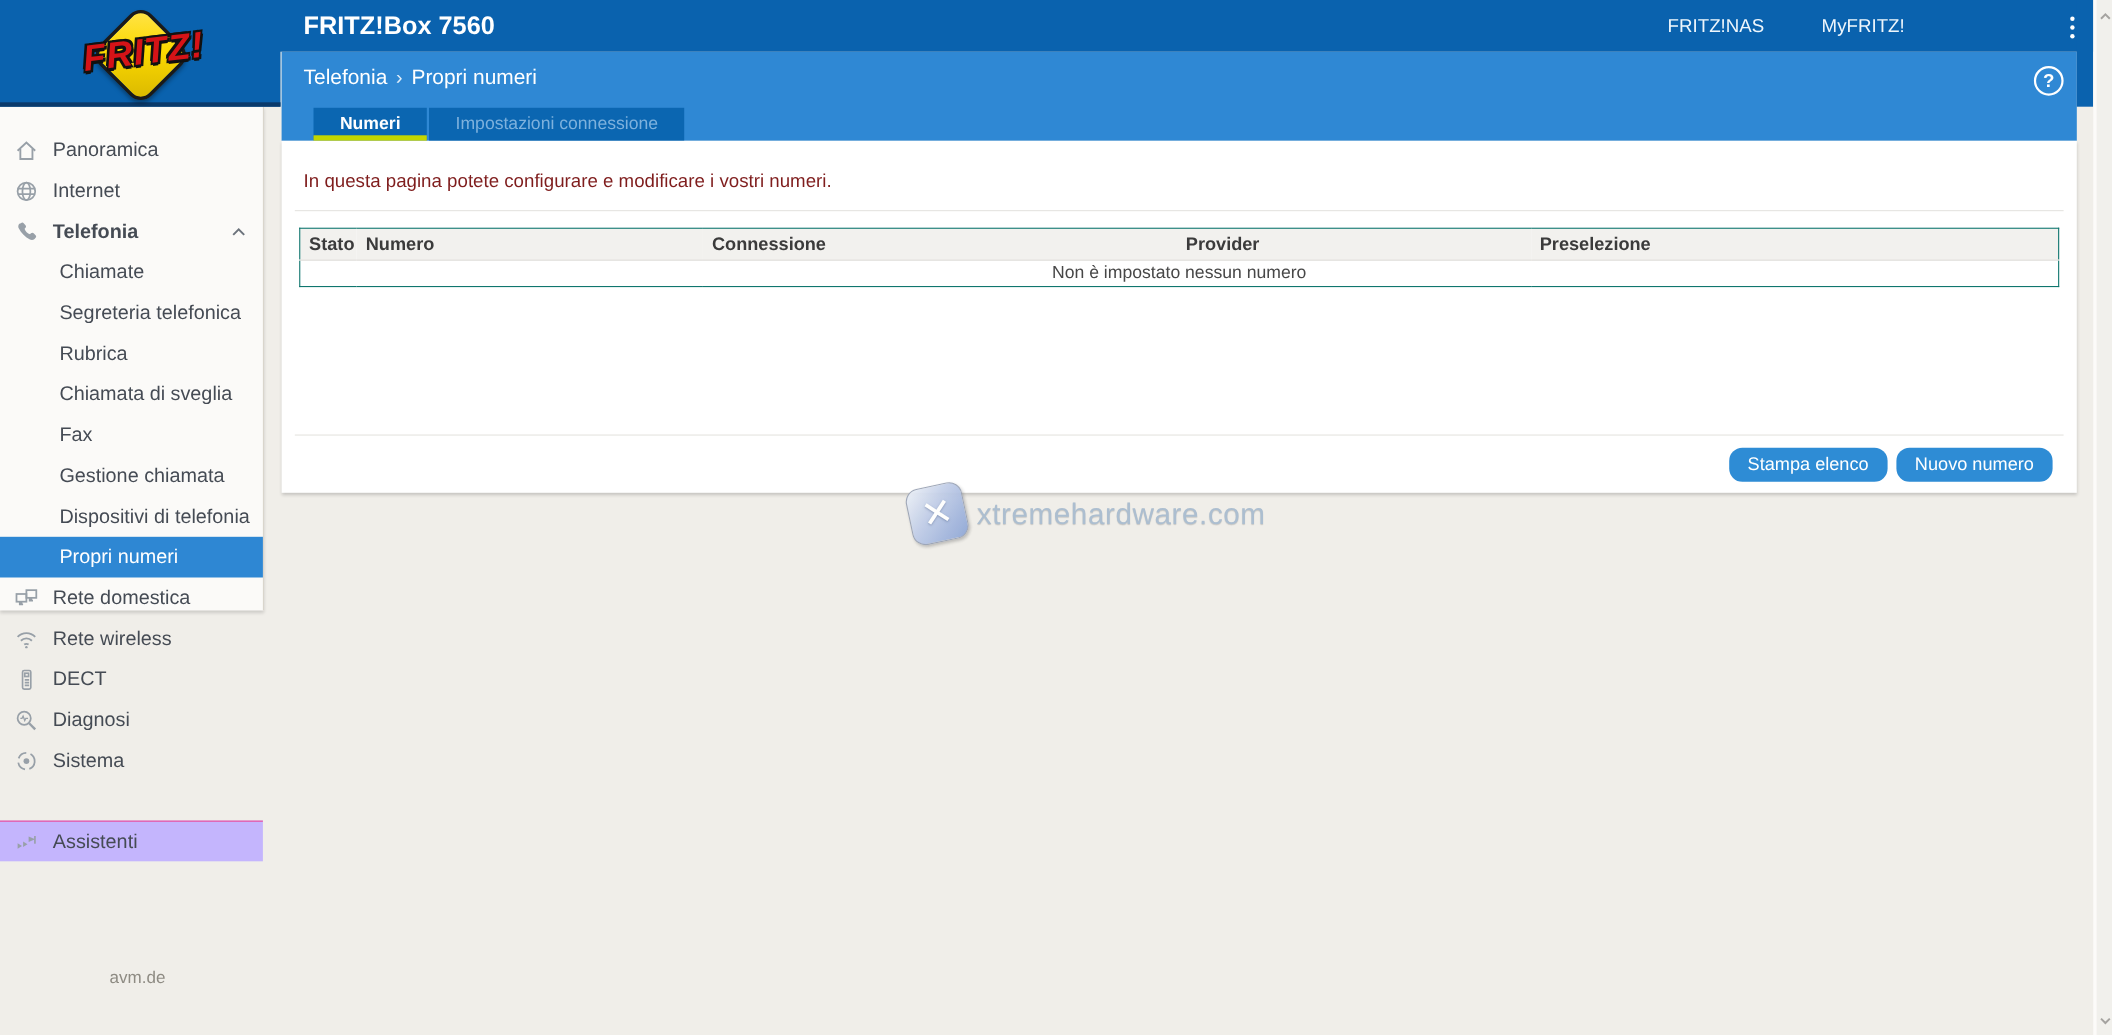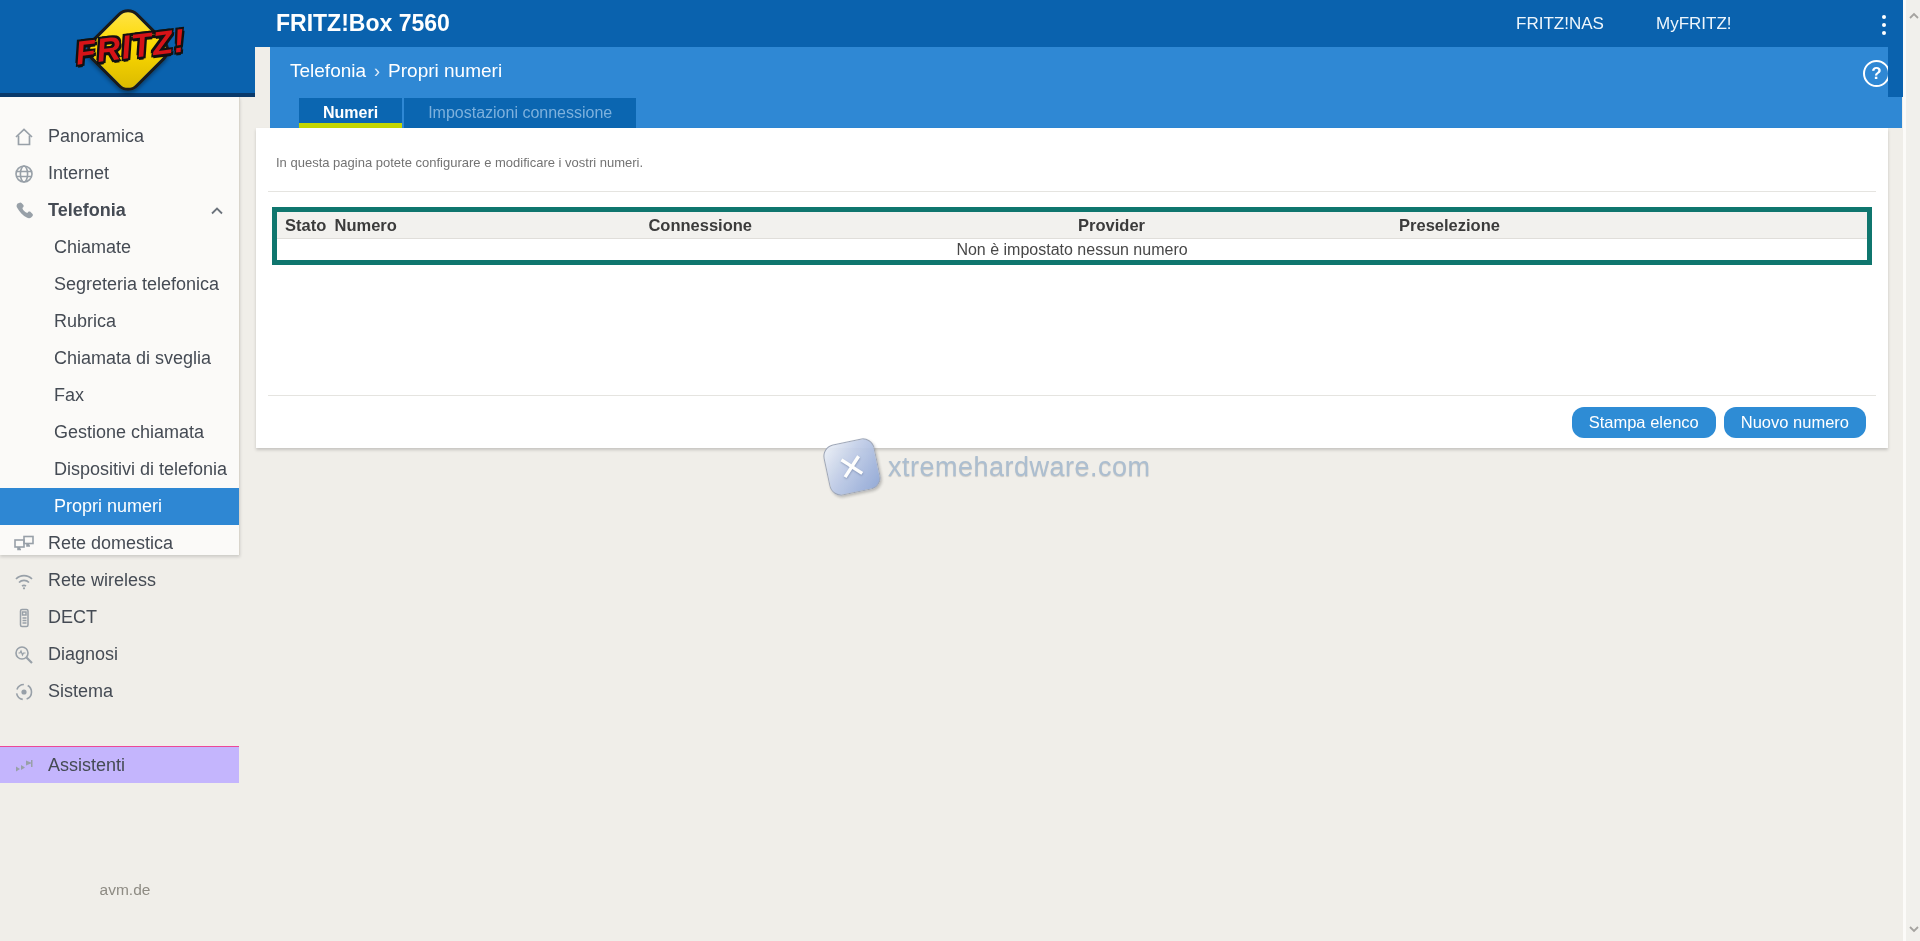--- a/index.html
+++ b/index.html
@@ -19,21 +19,21 @@
   .app-title { position:absolute; left:276px; top:0; height:47px; line-height:46px; color:#ffffff;
                font-size:23px; font-weight:bold; z-index:5; }
   .top-nav { position:absolute; top:0; height:47px; display:flex; align-items:center; z-index:5; }
   .top-nav a { color:#eef6fc; font-size:17px; text-decoration:none; cursor:pointer; }
   .nav-fritznas { left:1516px; } .nav-myfritz { left:1656px; }
   .kebab { position:absolute; left:1879px; top:15px; width:10px; height:20px; display:flex; flex-direction:column;
            justify-content:space-between; align-items:center; cursor:pointer; z-index:6; }
   .kebab i { width:4px; height:4px; border-radius:50%; background:#fff; }
 
   
-  .band { position:absolute; left:256px; top:47px; width:1632px; height:81px; background:#2f88d4; z-index:2;margin-left:14px; }
+  .band { position:absolute; left:256px; top:47px; width:1632px; height:81px; background:#2f88d4; z-index:2; }
   .crumbs { position:absolute; left:20px; top:13px; font-size:19px; color:#ffffff; }
   .crumbs .sep { margin:0 8px; color:rgba(255,255,255,.85); font-size:18px; }
   .crumbs a { color:#fff; text-decoration:none; cursor:pointer; }
   .help-circle { position:absolute; left:1593px; top:13px; width:27px; height:27px; border:2px solid #fff;
                  border-radius:50%; color:#fff; font-size:17px; font-weight:bold; text-align:center; line-height:23px; cursor:pointer; }
   .tabs { position:absolute; left:29px; bottom:0; display:flex; gap:2px; }
   .tab { height:30px; background:#0b66b1; color:#7db1dd; font-size:16px; display:flex; align-items:center;
          justify-content:center; padding:0 24px; cursor:pointer; }
   .tab.active { color:#ffffff; font-weight:bold; border-bottom:5px solid #c3d600; padding-top:5px; }
 
@@ -45,25 +45,25 @@
   .side-item .sicon { width:22px; height:22px; flex:0 0 22px; color:#98a0a8; display:flex; align-items:center; }
   .side-item.bold { font-weight:bold; }
   .side-item .chev { margin-left:auto; margin-right:14px; color:#6c737c; display:flex; }
   .side-sub { height:37px; display:flex; align-items:center; padding-left:54px; font-size:18px; color:#454b54; cursor:pointer; }
   .side-sub.selected { background:#2e87d3; color:#ffffff; }
   .side-item.assist { border-top:1px solid #ec4899; background:#c4b5fd;margin-top:36px; }
 
   
   .card { position:absolute; left:256px; top:128px; width:1632px; height:320px; background:#ffffff;
           box-shadow:0 2px 3px rgba(0,0,0,.18); z-index:2; }
-  .intro { position:absolute; left:20px; top:27px; font-size:13px; color:#737373; }
+  .intro { position:absolute; left:20px; top:27px; font-size:17px; color:#7f1d1d; }
   .divider { position:absolute; left:12px; right:12px; height:1px; background:#e5e4e0; }
   .div1 { top:63px; } .div2 { top:267px; }
   table.numbers { position:absolute; left:16px; top:79px; width:1600px; border-collapse:collapse;
-                  border:5px solid #0f766e; font-size:16.5px; }
+                  border:1px solid #0f766e; font-size:16.5px; }
   table.numbers th { height:29px; background:#f2f1ee; color:#3b3b3b; font-weight:bold; text-align:left;
                      padding-left:8px; border-bottom:1px solid #e0deda; }
   table.numbers td { height:24px; text-align:center; color:#474747; font-size:16px; }
   .btn-row { position:absolute; right:22px; top:279px; display:flex; gap:8px; }
   .btn { height:31px; background:#2e8cd5; color:#ffffff; font-size:16.5px; border:none; padding:0 17px;
          border-radius:12px; cursor:pointer; font-family:inherit; }
 
   
   .watermark { position:absolute; left:826px; top:441px; display:flex; align-items:center; gap:10px; z-index:6; opacity:.95; }
   .wm-square { width:52px; height:52px; transform:rotate(-12deg); border-radius:12px;

